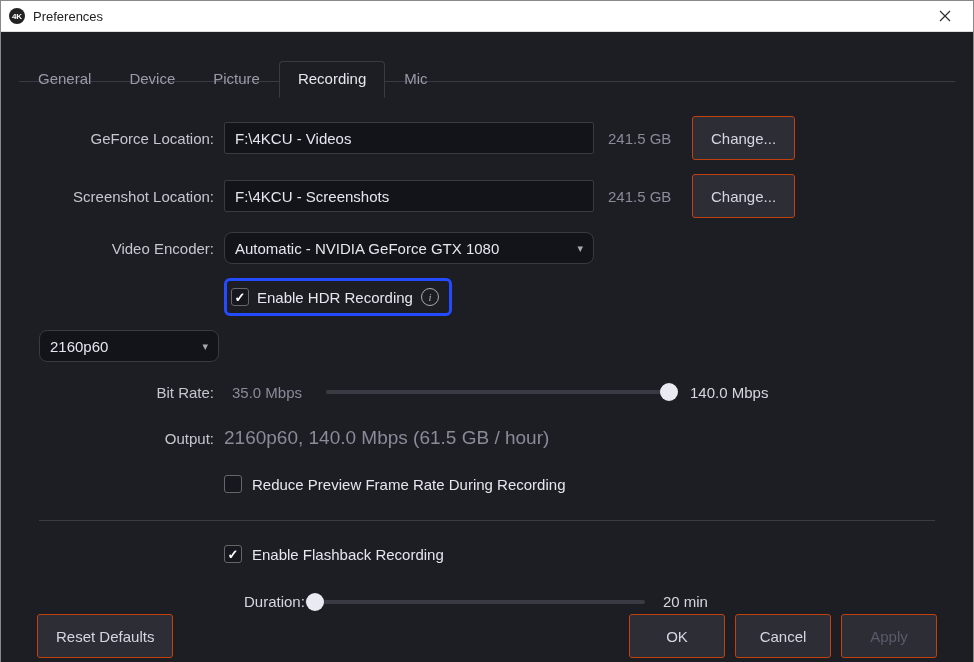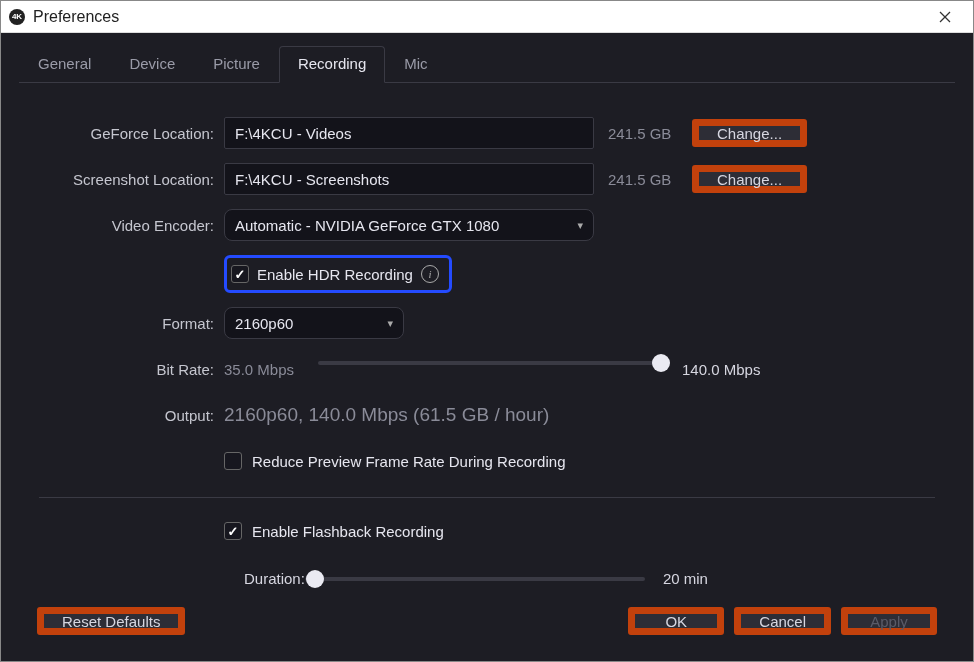--- a/index.html
+++ b/index.html
@@ -1,43 +1,43 @@
 <!DOCTYPE html>
 <html><head>
 <meta charset="utf-8">
 <style>
   * { box-sizing: border-box; margin: 0; padding: 0; font-family: "Segoe UI", Arial, sans-serif; }
   body { background: #fff; width: 974px; height: 662px; overflow: hidden; }
   .window { width: 974px; height: 662px; background: #fff; display: flex; flex-direction: column; border: 1px solid #888; }
   .titlebar { height: 32px; background: #fff; display: flex; align-items: center; padding: 0 8px; border-bottom: 1px solid #ddd; }
   .titlebar .icon4k { width: 16px; height: 16px; border-radius: 50%; background: #222; color: #fff; font-size: 8px; display:flex; align-items:center; justify-content:center; margin-right:8px; font-weight:bold;}
-  .titlebar .title { font-size: 16px; color: #222; flex:1; }
+  .titlebar .title { font-size: 13px; color: #222; flex:1; }
   .titlebar .close { width: 40px; height: 30px; display:flex; align-items:center; justify-content:center; color:#333; font-size:14px; cursor:pointer;}
   .content { flex:1; background: #1d1d24; color: #c5c6cf; display:flex; flex-direction:column; padding: 12px 18px 12px 18px; }
   .tabs { display:flex; gap:0; border-bottom:1px solid #3a3a44; margin-bottom: 34px; }
-  .tab { padding: 8px 18px 10px 18px; font-size: 15px; color: #9a9ba8; border:1px solid transparent; border-bottom:none; border-top-left-radius:4px; border-top-right-radius:4px; cursor:pointer; position:relative; top:1px; }
+  .tab { padding: 8px 18px 10px 18px; font-size: 15px; color: #9a9ba8; border:1px solid transparent; border-bottom:none; border-top-left-radius:4px; border-top-right-radius:4px; cursor:pointer; position:relative; top:17px; }
   .tab.active { background:#1d1d24; color:#e6e6ef; border-color:#3a3a44; border-bottom:1px solid #1d1d24; }
   .form { padding: 0 20px; }
   .row { display:flex; align-items:center; margin-bottom: 14px; min-height:32px; }
   .row .label { width: 185px; text-align:right; padding-right: 10px; font-size: 15px; color:#c5c6cf; }
   .row .field { flex:1; display:flex; align-items:center; gap:14px; }
   .textinput { background:#13131a; border:1px solid #3a3a44; color:#e6e6ef; padding:6px 10px; font-size:15px; border-radius:2px; width: 370px; height:32px;}
   .sizetext { color:#8a8b98; font-size:15px; min-width:70px; }
-  .btn { background:#2d2d36; border:7px solid #c2410c; color:#d6d6e0; padding:6px 18px; font-size:15px; border-radius:3px; cursor:pointer; height:28px; display:inline-flex; align-items:center;}
+  .btn { background:#2d2d36; border:1px solid #c2410c; color:#d6d6e0; padding:6px 18px; font-size:15px; border-radius:3px; cursor:pointer; height:44px; display:inline-flex; align-items:center;}
   .btn.disabled { color:#5a5b68; cursor:default; }
   .select { background:#13131a; border:1px solid #3a3a44; color:#e6e6ef; padding:6px 10px; font-size:15px; border-radius:8px; height:32px; display:flex; align-items:center; justify-content:space-between; cursor:pointer;}
   .select .chev { color:#aaa; font-size:11px; margin-left:12px;}
   .select.encoder { width:370px;}
   .select.format { width:180px;}
   .hdrbox { border:3px solid #244bff; border-radius:6px; padding:4px 10px 4px 4px; display:inline-flex; align-items:center; gap:8px; height:38px;}
   .checkbox { width:18px; height:18px; border:1px solid #666; border-radius:3px; background:#17171f; display:flex; align-items:center; justify-content:center; cursor:pointer;}
   .checkbox.checked::after { content:"✓"; color:#fff; font-size:13px; font-weight:bold;}
   .checklabel { font-size:15px; color:#e6e6ef;}
   .infoicon { width:18px; height:18px; border:1.5px solid #aaa; border-radius:50%; display:flex; align-items:center; justify-content:center; font-size:11px; color:#aaa; font-style:italic; font-family:Georgia,serif;}
-  .slider-wrap { display:flex; gap:14px; flex:1;}
+  .slider-wrap { display:flex; align-items:center; gap:14px; flex:1;margin-left:8px;}
   .slider-min { color:#8a8b98; font-size:15px; min-width:80px;}
   .slider-max { color:#d6d6e0; font-size:15px; min-width:85px;}
   .slider-track { flex:1; height:4px; background:#3a3a44; position:relative; border-radius:2px; max-width:350px;}
   .slider-thumb { position:absolute; top:50%; width:18px; height:18px; background:#eaeaf2; border-radius:50%; transform:translate(-50%,-50%); cursor:pointer;}
   .output-text { color:#8a8b98; font-size:19px;}
   .checkrow { display:flex; align-items:center; gap:10px;}
   .divider { border:none; border-top:1px solid #3a3a44; margin: 20px 0 24px 0;}
   .subrow { display:flex; align-items:center; margin-top:16px; margin-left:20px;}
   .subrow .sublabel { font-size:15px; color:#d6d6e0; }
   .footer { display:flex; align-items:center; padding: 0 18px 14px 18px; gap:10px; margin-top:auto;}
@@ -103,21 +103,20 @@
         <div class="field">
           <div class="hdrbox">
             <div class="checkbox checked"></div>
             <span class="checklabel">Enable HDR Recording</span>
             <span class="infoicon">i</span>
           </div>
         </div>
       </div>
 
       <div class="row">
-        <div class="label">Format:</div>
         <div class="field">
           <div class="select format">
             <span>2160p60</span>
             <span class="chev">▾</span>
           </div>
         </div>
       </div>
 
       <div class="row">
         <div class="label">Bit Rate:</div>

